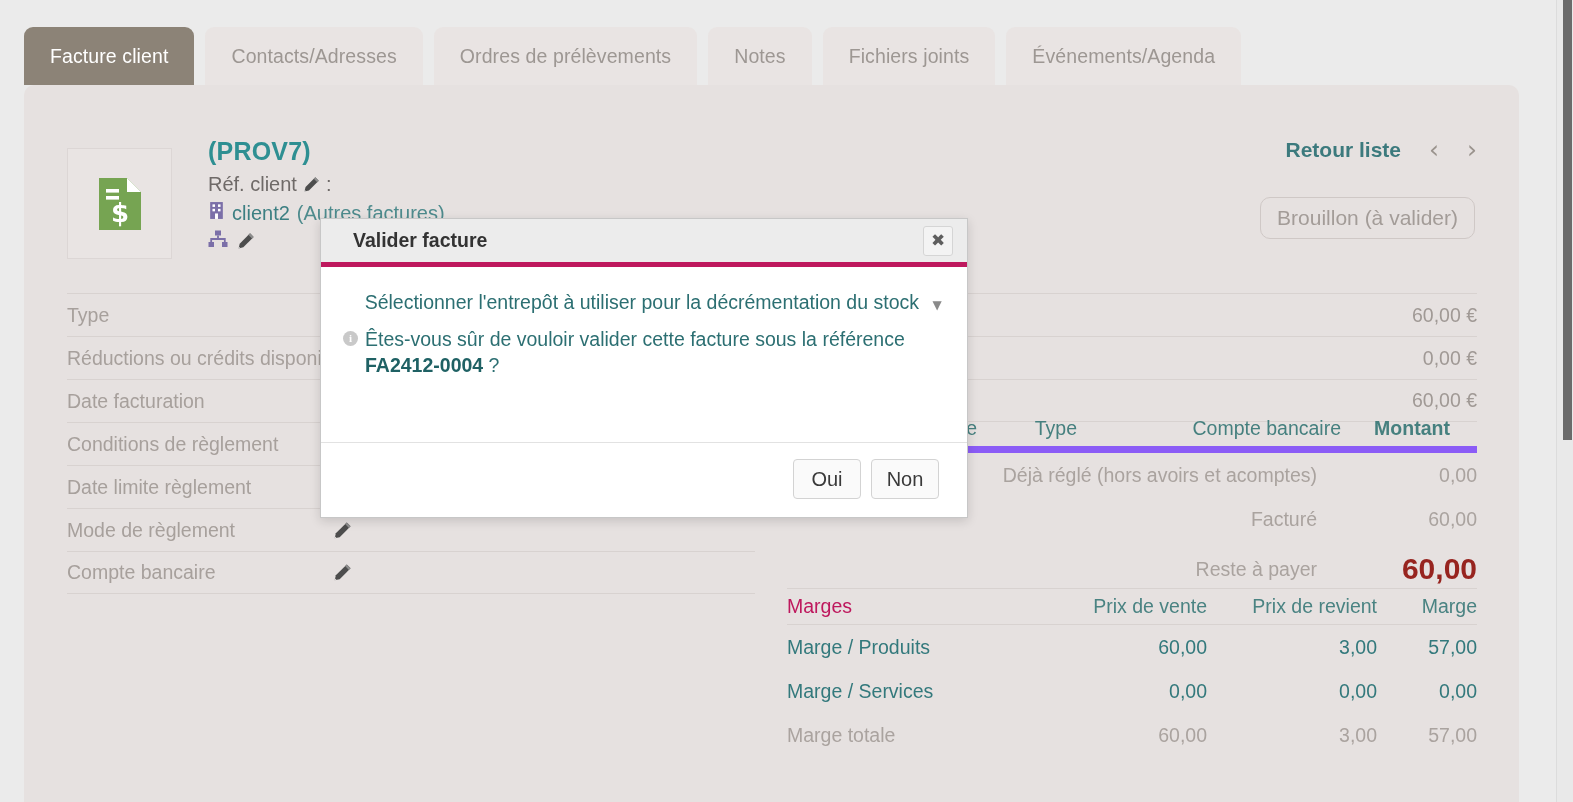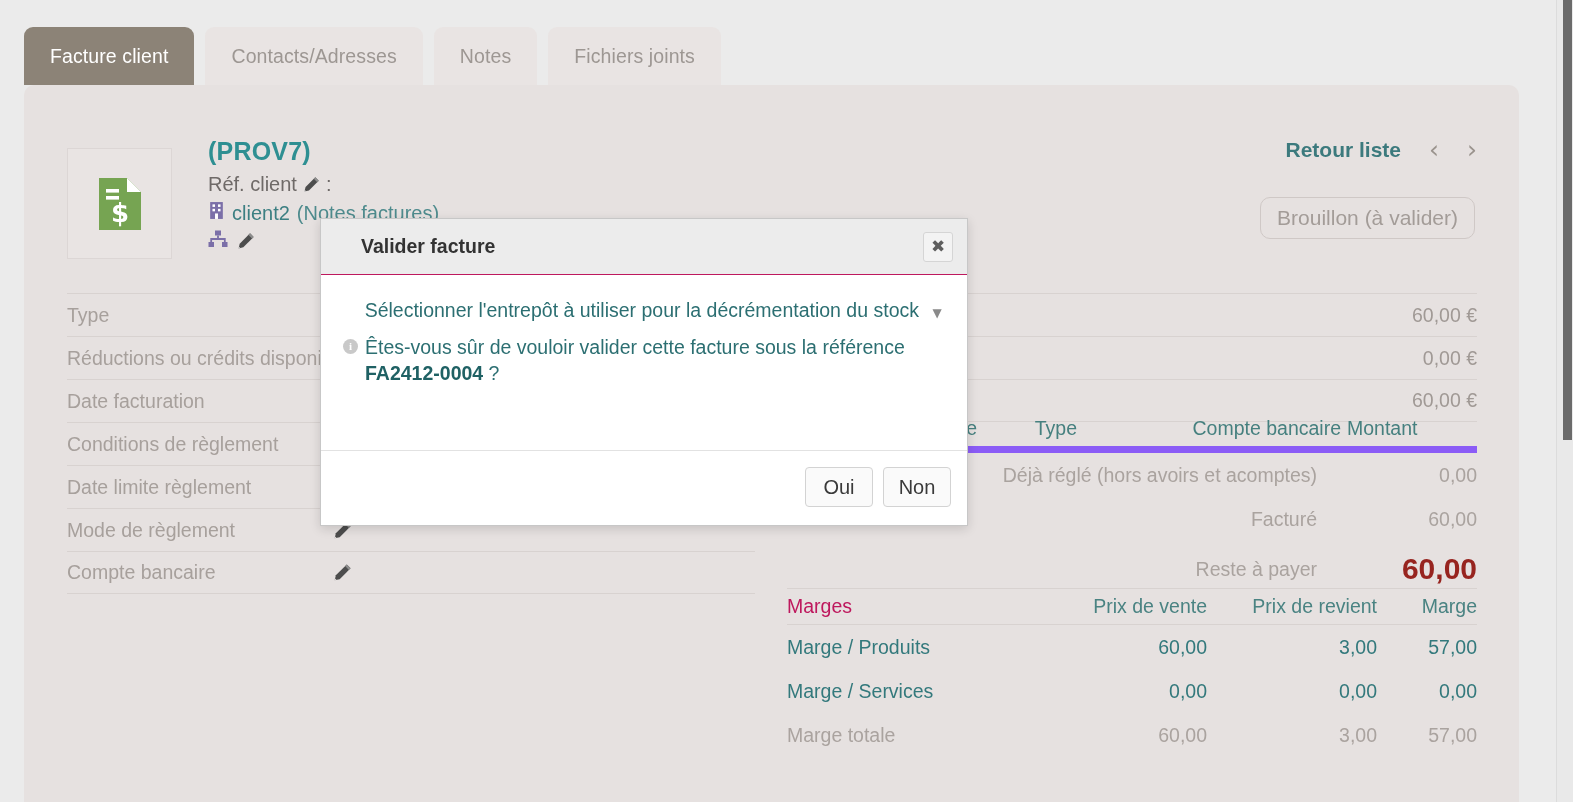--- a/index.html
+++ b/index.html
@@ -193,21 +193,21 @@
   .pay-head {
     display: flex;
     align-items: center;
     height: 36px;
     font-size: 19.5px;
     color: #46807f;
   }
   .pay-head .c-date { width: 190px; text-align: right; }
   .pay-head .c-type { width: 100px; text-align: right; }
   .pay-head .c-acct { flex: 1; text-align: right; padding-right: 6px;}
-  .pay-head .c-amt  { width: 130px; text-align: left; }
+  .pay-head .c-amt  { width: 130px; text-align: center; font-weight: bold; }
   .pay-rows { border-top: 7px solid #8b5cf6; }
   .pay-row {
     display: flex;
     align-items: center;
     height: 44px;
     font-size: 19.5px;
     color: #aaa39f;
   }
   .pay-row .p-label { flex: 1; text-align: right; padding-right: 30px; }
   .pay-row .p-amt { width: 130px; text-align: right; }
@@ -267,26 +267,26 @@
   .modal {
     position: absolute;
     top: 218px; left: 320px;
     width: 648px;
     background: #ffffff;
     border: 1px solid #c7c7c7;
     box-shadow: 0 3px 10px rgba(0,0,0,.14);
     z-index: 40;
   }
   .modal-header {
-    height: 56px;
+    height: 48px;
     background: #ececec;
-    border-bottom: 1px solid #be185d;
-    display: flex;
-    align-items: center;
-    padding: 0 14px 0 40px;
+    border-bottom: 5px solid #be185d;
+    display: flex;
+    align-items: center;
+    padding: 0 14px 0 32px;
   }
   .modal-title {
     flex: 1;
     font-size: 19.5px;
     font-weight: bold;
     color: #333333;
   }
   .modal-close {
     width: 30px; height: 30px;
     border: 1px solid #d5d5d5;
@@ -345,21 +345,21 @@
     color: #ffffff;
     font-size: 11px;
     font-weight: bold;
     line-height: 15px;
     text-align: center;
     font-family: "Liberation Serif", serif;
   }
   .ref-bold { font-weight: bold; color: #1f6164; }
   .modal-footer {
     border-top: 1px solid #e2e2e2;
-    padding: 16px 16px 18px 0;
+    padding: 16px 28px 18px 0;
     display: flex;
     justify-content: flex-end;
     gap: 10px;
   }
   .mbtn {
     min-width: 68px;
     height: 40px;
     padding: 0 14px;
     background: #fafafa;
     border: 1px solid #d3d3d3;
@@ -376,24 +376,30 @@
 <div id="root">
 
   <div class="tabbar">
     <div class="tab active">
         <span>Facture client</span>
       </div>
     <div class="tab">
         <span>Contacts/Adresses</span>
       </div>
     <div class="tab">
+        <span>Ordres de prélèvements</span>
+      </div>
+    <div class="tab">
         <span>Notes</span>
       </div>
     <div class="tab">
         <span>Fichiers joints</span>
+      </div>
+    <div class="tab">
+        <span>Événements/Agenda</span>
       </div>
   </div>
 
   <div class="card"></div>
 
   <div class="doc-icon-box">
     <svg width="46" height="56" viewBox="0 0 46 56" aria-hidden="true">
       <path d="M2 2 h28 l14 14 v38 a0 0 0 0 1 0 0 H2 Z" fill="#76a452"></path>
       <path d="M30 2 l14 14 h-14 Z" fill="#ffffff"></path>
       <rect x="9" y="13" width="13" height="3.6" fill="#ffffff"></rect>
@@ -422,21 +428,21 @@
         <svg width="17" height="19" viewBox="0 0 16 18" aria-hidden="true">
           <rect x="2" y="1" width="12" height="16" fill="#7b6fa8"></rect>
           <rect x="4.2" y="3.2" width="2.4" height="2.4" fill="#ffffff"></rect>
           <rect x="9.4" y="3.2" width="2.4" height="2.4" fill="#ffffff"></rect>
           <rect x="4.2" y="7.4" width="2.4" height="2.4" fill="#ffffff"></rect>
           <rect x="9.4" y="7.4" width="2.4" height="2.4" fill="#ffffff"></rect>
           <rect x="6.6" y="11.8" width="2.8" height="5.2" fill="#ffffff"></rect>
         </svg>
       </span>
       <span>client2</span>
-      <span class="client-suffix">(Notes factures)</span>
+      <span class="client-suffix">(Autres factures)</span>
     </div>
 
     <div class="icon-row">
       <span>
         <svg width="20" height="18" viewBox="0 0 20 18" aria-hidden="true">
           <rect x="7" y="0.5" width="6" height="5" fill="#7b6fa8"></rect>
           <rect x="0.5" y="12" width="5.5" height="5" fill="#7b6fa8"></rect>
           <rect x="14" y="12" width="5.5" height="5" fill="#7b6fa8"></rect>
           <path d="M10 5.5 V9 M3.2 12 V9 H16.8 V12" stroke="#7b6fa8" stroke-width="1.8" fill="none"></path>
         </svg>

